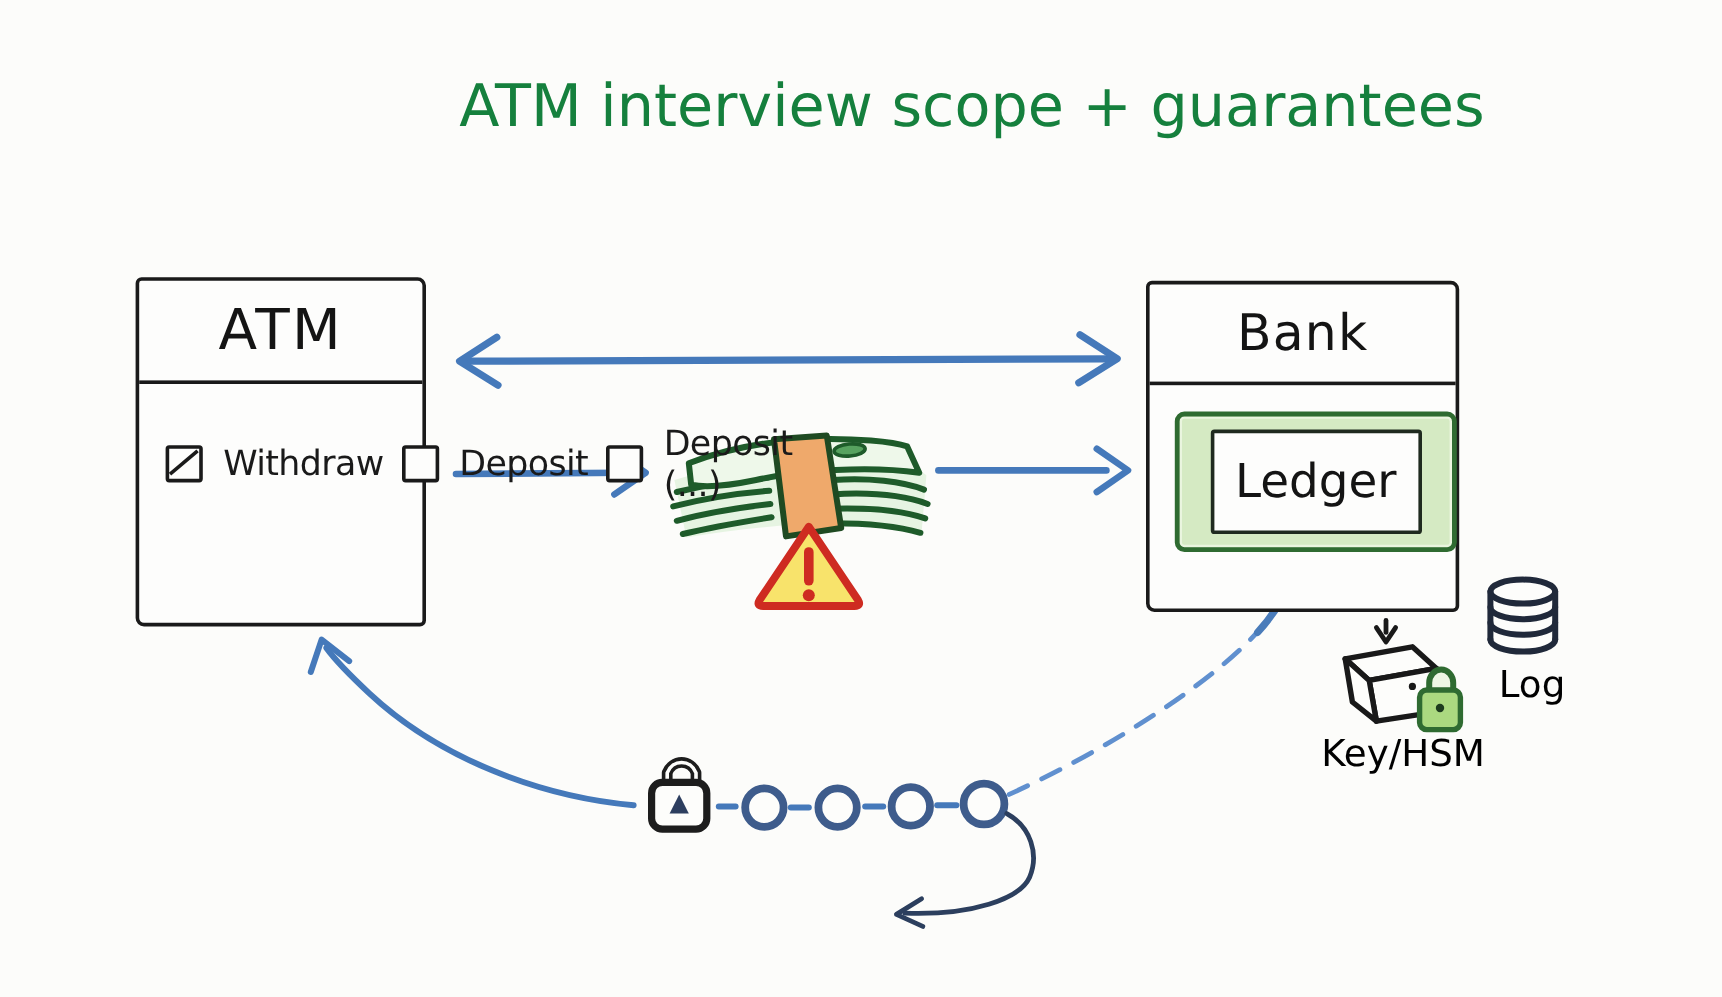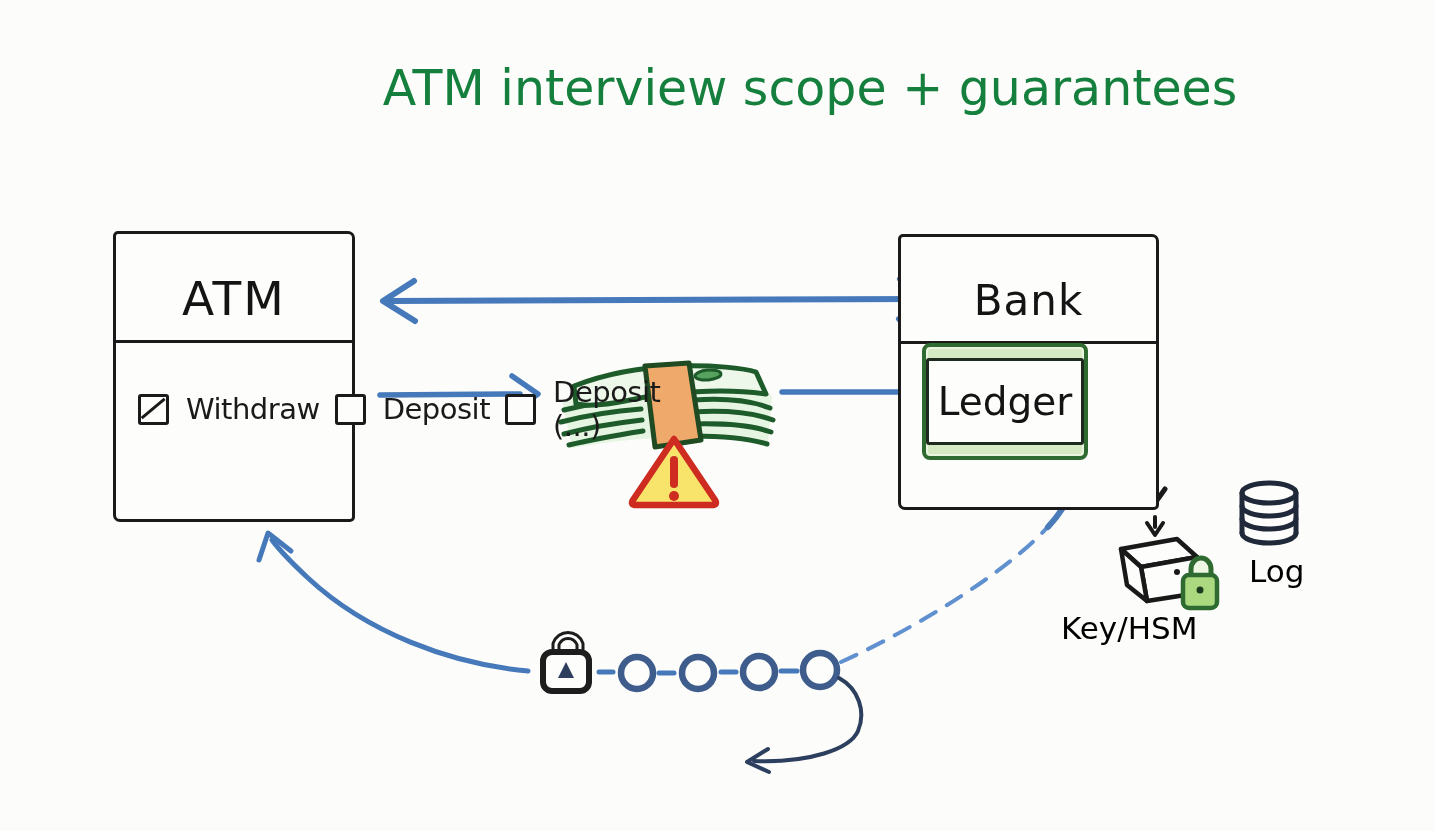--- a/index.html
+++ b/index.html
@@ -16,60 +16,60 @@
     text-align:center; font-size:49px; letter-spacing:0px;
     color:#15803d; white-space:nowrap;
   }
 
   .panel {
     position:absolute; box-sizing:border-box;
     background:#fdfdfc; border:3.5px solid #1a1a1a;
     border-radius:5px 7px 5px 7px;
   }
   .atm-box  { left:113px; top:231px; width:242px; height:291px; }
-  .bank-box { left:898px; top:234px; width:261px; height:276px; }
+  .bank-box { left:955px; top:234px; width:261px; height:276px; }
 
   .panel-header {
     display:flex; align-items:center; justify-content:center;
-    border-bottom:3px solid #1a1a1a; color:#141414;margin-top:23px;
+    border-bottom:3px solid #1a1a1a; color:#141414;
   }
   .atm-box  .panel-header { height:83px; font-size:47px; letter-spacing:2px; }
   .bank-box .panel-header { height:81px; font-size:42px; letter-spacing:1px; }
 
   .atm-items {
     display:flex; flex-direction:row;
     padding:32px 0 0 22px; gap:15px;
   }
   .atm-item { display:flex; align-items:center; gap:17px; font-size:29px; letter-spacing:-0.5px; }
   .checkbox {
     position:relative; width:25px; height:25px; flex:0 0 auto;
     border:3.5px solid #1a1a1a; border-radius:3px; background:#fdfdfc;
   }
   [data-checked="partial"] .checkbox::after {
     content:""; position:absolute; left:-3px; top:10px;
     width:30px; height:2.5px; background:#1a1a1a;
     transform:rotate(-40deg);
   }
 
   .ledger-outer {
-    position:absolute; left:21px; top:106px; width:166px; height:117px;
+    position:absolute; left:21px; top:106px; width:235px; height:117px;
     box-sizing:border-box; background:#d5eac3;
     border:4.5px solid #2f6b31; border-radius:8px;
     display:flex; align-items:center; justify-content:center;
     box-shadow:inset 0 0 0 2px #eaf5df;
   }
   .ledger-inner {
     box-sizing:border-box; width:176px; height:87px;
     background:#fdfdfc; border:3.5px solid #1f2a1f; border-radius:3px;
     display:flex; align-items:center; justify-content:center;
     font-size:39px; color:#141414;
   }
 
   .float-label { position:absolute; font-size:31px; color:#000000; white-space:nowrap; }
-  .key-hsm-label { left:1061px; top:610px; }
+  .key-hsm-label { left:1101px; top:610px; }
   .log-label     { left:1249px; top:553px; }
 </style>
 </head>
 <body>
 
 <div class="canvas">
 
   <svg class="overlay" viewBox="0 0 1435 831">
     <g fill="none" stroke-linecap="round" stroke-linejoin="round">
 

